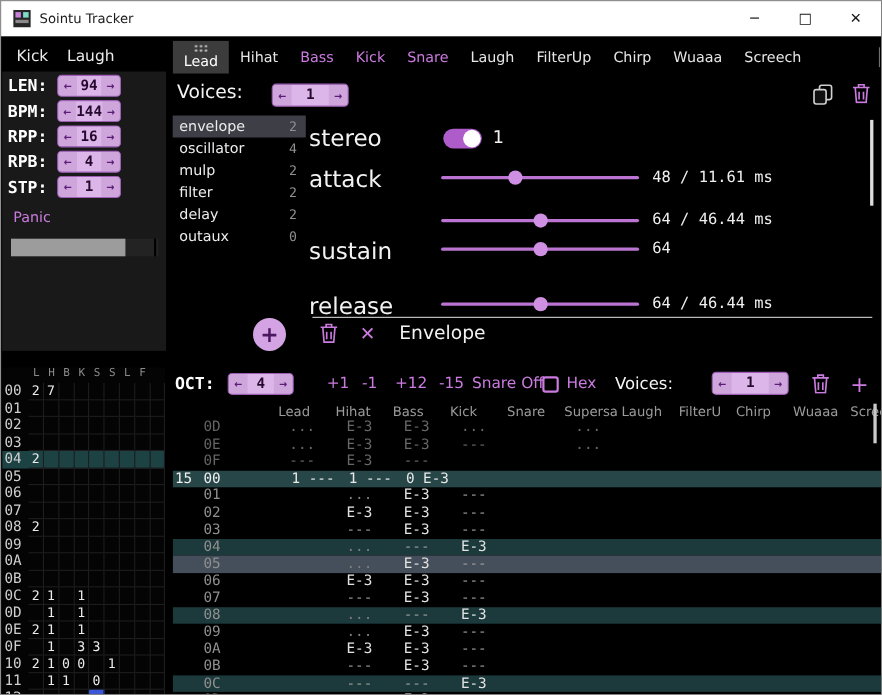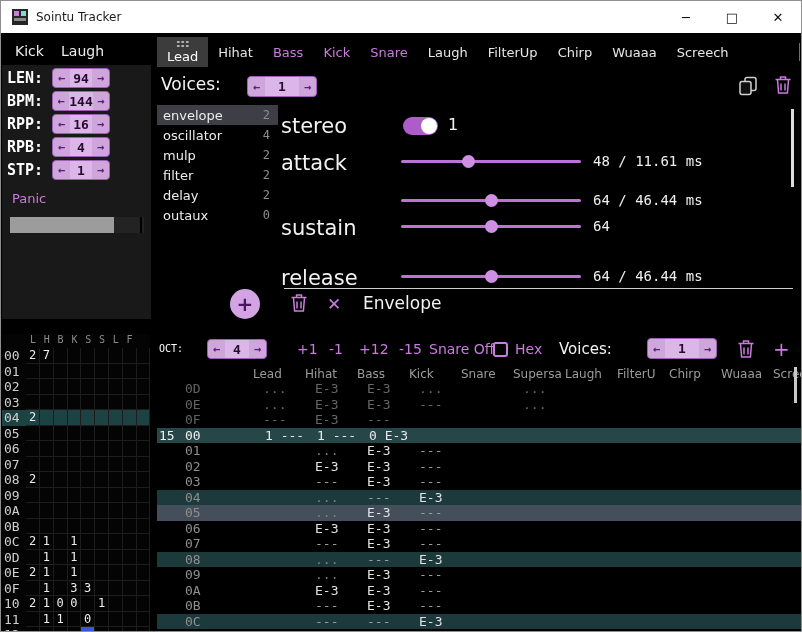--- a/index.html
+++ b/index.html
@@ -74,21 +74,21 @@
   .order-panel{position:absolute;left:1px;top:333px;width:148px;height:298px;overflow:hidden;background:#040404;}
   .ohead{position:absolute;top:0;width:14px;text-align:center;font-family:"DejaVu Sans Mono",monospace;font-size:10px;color:#8a8a8a;}
   .orow{position:absolute;left:0;width:148px;height:15.5px;}
   .orow.active{background:#1c4244;}
   .onum{position:absolute;left:2px;top:0;width:20px;font-family:"DejaVu Sans Mono",monospace;font-size:13px;line-height:15.5px;color:#cfcfcf;}
   .ocell{position:absolute;top:0;width:14px;height:15.5px;border-right:1px solid #1d1d1d;border-bottom:1px solid #1d1d1d;font-family:"DejaVu Sans Mono",monospace;font-size:12px;line-height:15px;text-align:center;color:#ececec;cursor:pointer;}
   .ocell.cursor{background:#3b57d8;}
 
   
   .ptoolbar{position:absolute;left:156px;top:334px;right:1px;height:28px;}
-  .pt-label{position:absolute;top:0;line-height:28px;font-family:"DejaVu Sans Mono",monospace;font-weight:normal;font-size:10px;color:#fff;}
+  .pt-label{position:absolute;top:0;line-height:28px;font-family:"DejaVu Sans Mono",monospace;font-weight:bold;font-size:15px;color:#fff;}
   .pt-text{position:absolute;top:0;line-height:28px;font-size:15px;color:#f4f4f4;}
   .pt-btn{position:absolute;top:0;line-height:28px;font-size:14px;color:#cb7be0;cursor:pointer;}
   .checkbox{position:absolute;width:15px;height:15px;border:2px solid #cb7be0;border-radius:3px;cursor:pointer;}
   .pt-add{font-size:20px;}
 
   
   .pattern-panel{position:absolute;left:156px;top:364px;width:645px;height:267px;overflow:hidden;}
   .phead{position:absolute;top:2px;font-size:12px;color:#9b9b9b;white-space:nowrap;}
   .prow{position:absolute;left:0;width:645px;height:15.5px;line-height:15.5px;font-family:"DejaVu Sans Mono",monospace;font-size:13px;}
   .prow.beat{background:#1c393b;}

